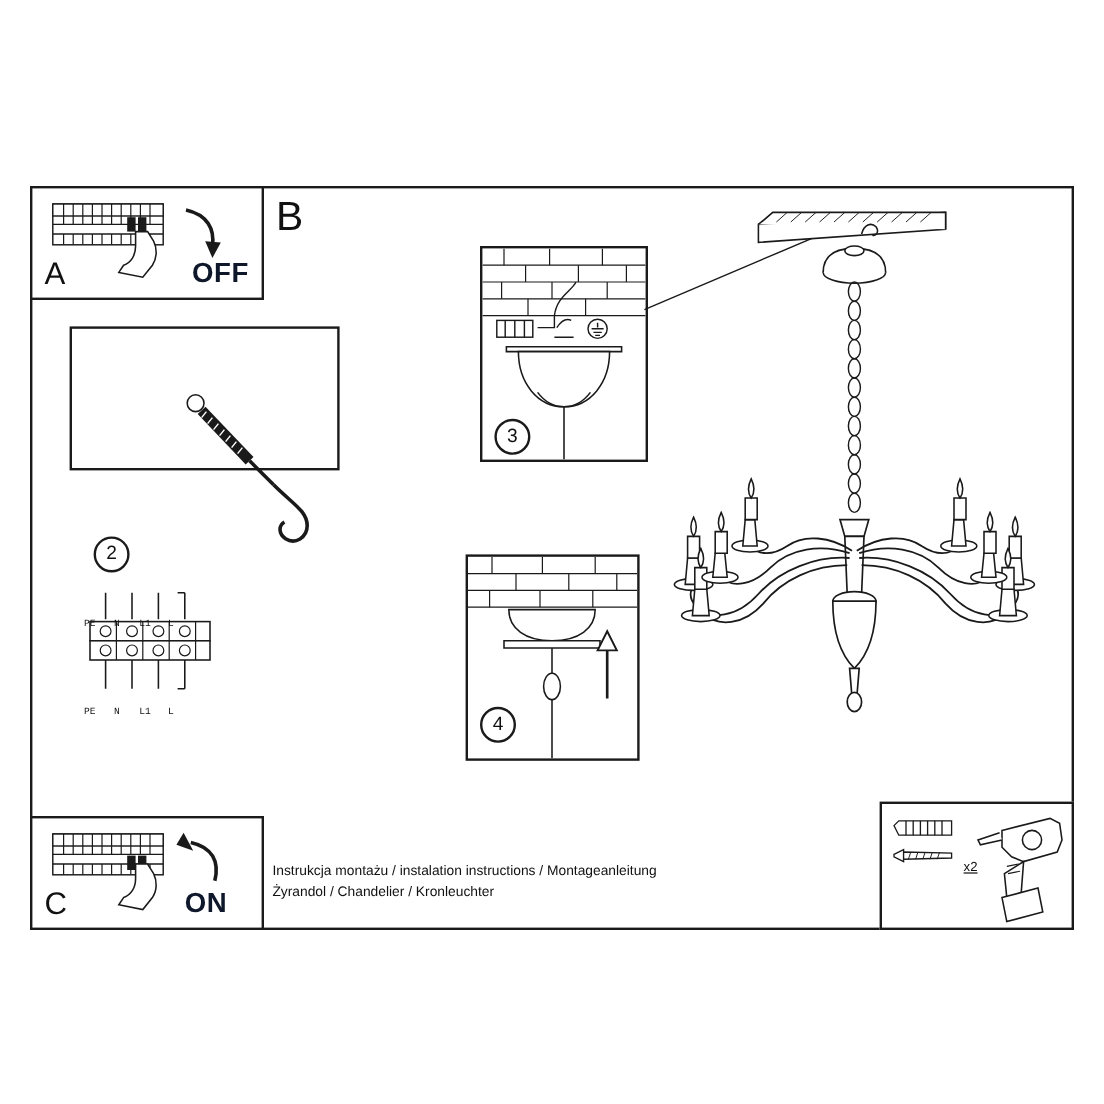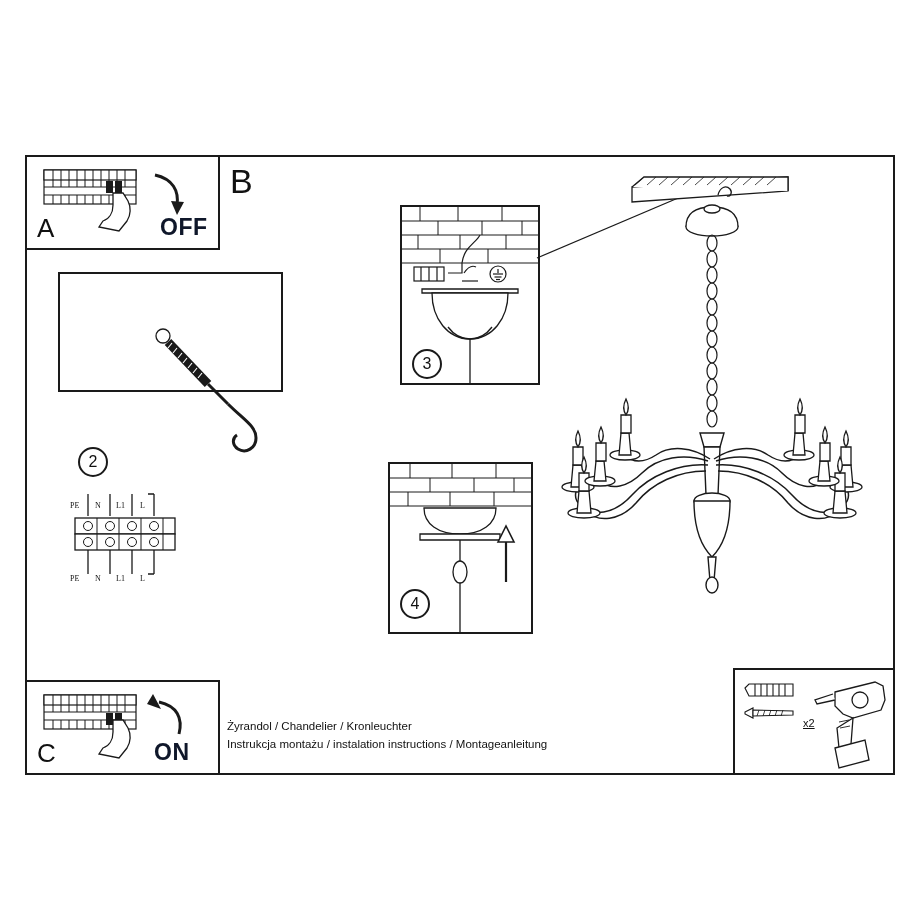--- a/index.html
+++ b/index.html
@@ -70,21 +70,22 @@
   }
   .caption {
     font-size: 11.5px;
     color: #111111;
     line-height: 1.55;
     font-family: "Liberation Sans", sans-serif;
   }
   .tiny-lbl {
     font-size: 8px;
     color: #111;
-    font-family: Liberation Serif, serif;
+    font-family: Liberation Mono, monospace;
+    margin-top: 15px;
   }
   .x2 {
     font-size: 11px;
     color: #111;
   }
   svg { display: block; }
 </style>
 </head>
 <body>
 
@@ -476,22 +477,22 @@
       <g>
         <path d="M152 52 C156 36 150 24 132 20" fill="none" stroke="#1a1a1a" stroke-width="3"></path>
         <path d="M126 12 L120 22 L134 27 Z" fill="#1a1a1a"></path>
       </g>
     </svg>
     <div class="abs label-letter" style="left:10px; top:58px;">C</div>
     <div class="abs label-onoff" style="left:127px; top:57px;">ON</div>
   </div>
 
   <div class="abs" style="left:227px; top:718px; width:400px;">
+    <div class="caption">Instrukcja montażu / instalation instructions / Montageanleitung</div>
     <div class="caption">Żyrandol / Chandelier / Kronleuchter</div>
-    <div class="caption">Instrukcja montażu / instalation instructions / Montageanleitung</div>
   </div>
 
   <div class="panel abs" style="left:733px; top:668px; width:162px; height:107px;">
     <svg width="158" height="103" viewBox="0 0 158 103">
 
       <g stroke="#1a1a1a" stroke-width="1.1" fill="#fff">
         <path d="M10 18 L14 14 L58 14 L58 26 L14 26 Z"></path>
         <line x1="20" y1="14" x2="20" y2="26"></line>
         <line x1="26" y1="14" x2="26" y2="26"></line>
         <line x1="32" y1="14" x2="32" y2="26"></line>

